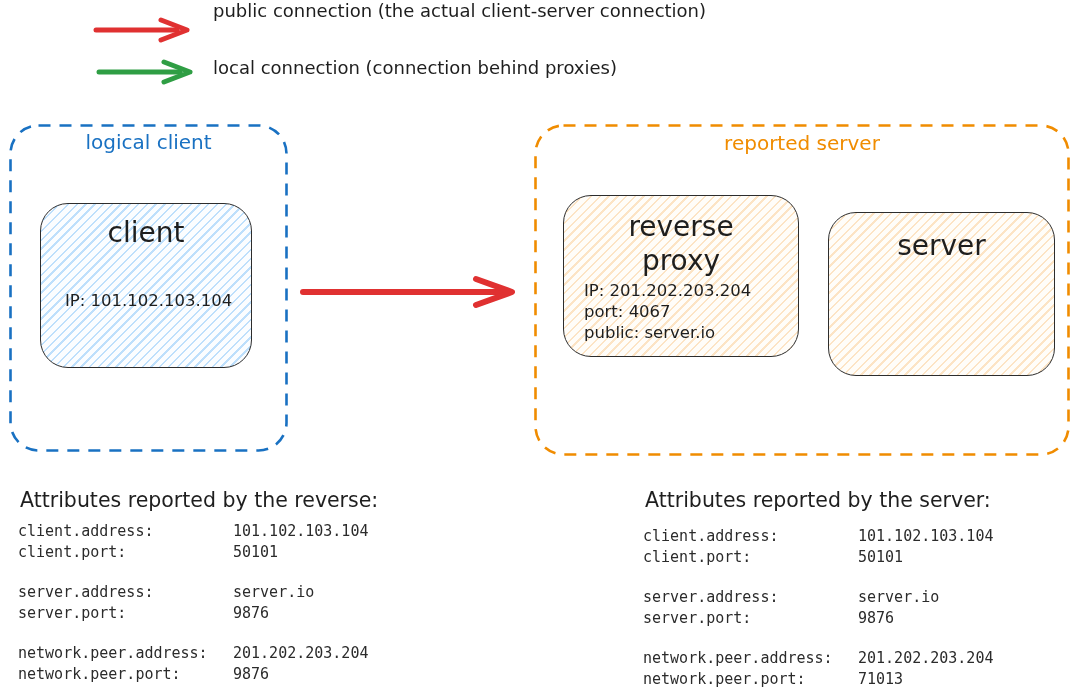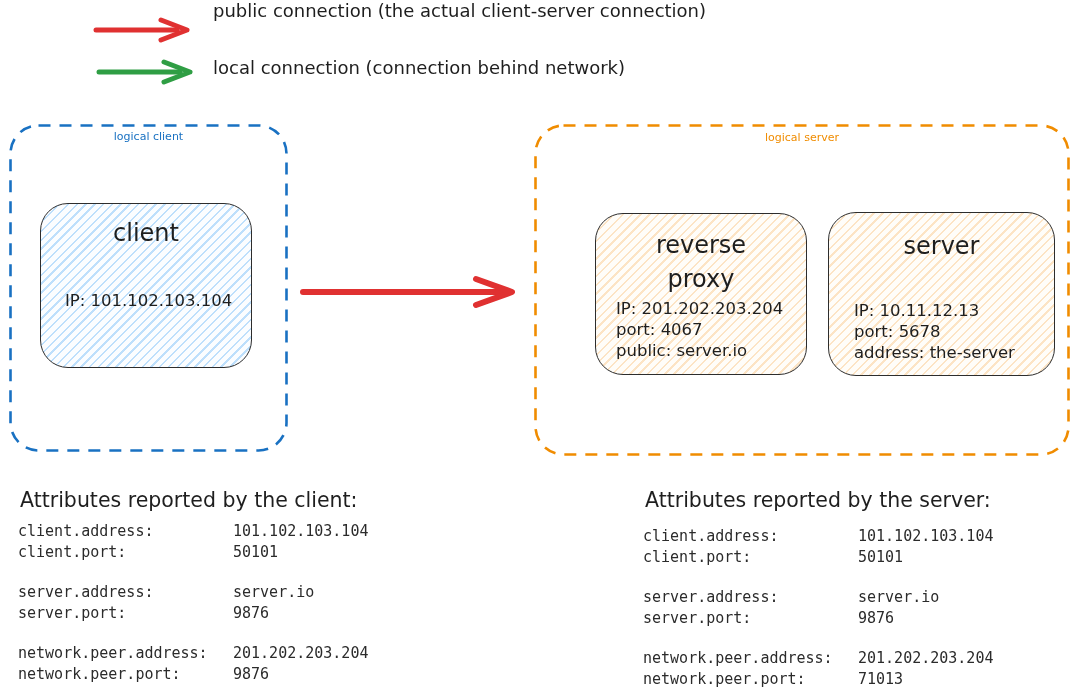--- a/index.html
+++ b/index.html
@@ -7,36 +7,36 @@
     position:relative;width:1080px;height:691px;background:#ffffff;overflow:hidden;
     font-family:"DejaVu Sans",sans-serif;color:#1e1e1e;
   }
   .abs{position:absolute;}
   svg{display:block;}
 
   
   .legend-label{position:absolute;left:213px;font-size:18px;color:#1e1e1e;white-space:nowrap;}
 
   
-  .group-label{position:absolute;text-align:center;font-size:11px;white-space:nowrap;}
+  .group-label{position:absolute;text-align:center;font-size:20px;white-space:nowrap;}
   .group-label.blue{color:#1971c2;}
   .group-label.orange{color:#f08c00;}
 
   
   .node{
     position:absolute;border:1.7px solid #2d2d2d;border-radius:28px;box-sizing:border-box;
   }
   .node-blue{
     background:repeating-linear-gradient(135deg, rgba(140,199,249,0.55) 0px, rgba(140,199,249,0.55) 1.7px, rgba(255,255,255,0) 1.7px, rgba(255,255,255,0) 6.2px), #fbfdff;
   }
   .node-orange{
     background:repeating-linear-gradient(135deg, rgba(250,203,145,0.5) 0px, rgba(250,203,145,0.5) 1.7px, rgba(255,255,255,0) 1.7px, rgba(255,255,255,0) 6.2px), #fffdf9;
   }
   .node-title{
-    text-align:center;font-size:24px;line-height:34px;color:#1e1e1e;margin:0 auto;
+    text-align:center;font-size:28px;line-height:34px;color:#1e1e1e;margin:0 auto;
   }
   .client-node .node-title{margin-top:12px;}
   .proxy-node .node-title{margin-top:14px;width:150px;}
   .server-node .node-title{margin-top:16px;}
   .node-lines{
     position:absolute;font-size:16.5px;line-height:21.5px;color:#1e1e1e;white-space:nowrap;text-align:left;
   }
   .client-node .node-lines{top:86px;left:24px;}
   .proxy-node .node-lines{top:84px;left:20px;line-height:21px;}
   .server-node .node-lines{top:87px;left:25px;line-height:21px;}
@@ -56,21 +56,21 @@
   <svg class="abs" style="left:93px;top:14px;" width="102" height="32" viewBox="0 0 102 32">
     <path d="M3,16 L84,16" fill="none" stroke-width="5" stroke-linecap="round" stroke="#e03131"></path>
     <path d="M68,6 L94,16 L68,26" fill="none" stroke-width="5" stroke-linecap="round" stroke-linejoin="round" stroke="#e03131"></path>
   </svg>
   <div class="legend-label" style="top:0;">public connection (the actual client-server connection)</div>
 
   <svg class="abs" style="left:96px;top:56px;" width="102" height="32" viewBox="0 0 102 32">
     <path d="M3,16 L84,16" fill="none" stroke-width="5" stroke-linecap="round" stroke="#2f9e44"></path>
     <path d="M68,6 L94,16 L68,26" fill="none" stroke-width="5" stroke-linecap="round" stroke-linejoin="round" stroke="#2f9e44"></path>
   </svg>
-  <div class="legend-label" style="top:57px;">local connection (connection behind network)</div>
+  <div class="legend-label" style="top:57px;">local connection (connection behind proxies)</div>
 
   <svg class="abs" style="left:8px;top:123px;" width="281" height="330" viewBox="0 0 281 330">
     <rect x="2.5" y="2.5" width="276" height="325" rx="28" fill="none" stroke-width="2.6" stroke-dasharray="12 9" stroke="#1971c2"></rect>
   </svg>
   <div class="group-label blue" style="left:8px;width:281px;top:130px;">logical client</div>
 
   <div class="node node-blue client-node" style="left:40px;top:203px;width:212px;height:165px;">
     <div class="node-title">client</div>
     <div class="node-lines">
       <div>IP: 101.102.103.104</div>
@@ -78,41 +78,36 @@
   </div>
 
   <svg class="abs" style="left:298px;top:270px;" width="224" height="44" viewBox="0 0 224 44">
     <path d="M5,22 L205,22" fill="none" stroke-width="6" stroke-linecap="round" stroke="#e03131"></path>
     <path d="M178,9 L214,22 L178,35" fill="none" stroke-width="6" stroke-linecap="round" stroke-linejoin="round" stroke="#e03131"></path>
   </svg>
 
   <svg class="abs" style="left:533px;top:123px;" width="538" height="334" viewBox="0 0 538 334">
     <rect x="2.5" y="2.5" width="533" height="329" rx="28" fill="none" stroke-width="2.6" stroke-dasharray="12 9" stroke="#f08c00"></rect>
   </svg>
-  <div class="group-label orange" style="left:533px;width:538px;top:131px;">logical server</div>
+  <div class="group-label orange" style="left:533px;width:538px;top:131px;">reported server</div>
 
-  <div class="node node-orange proxy-node" style="left:563px;top:213px;width:212px;height:162px;margin-left:32px;">
+  <div class="node node-orange proxy-node" style="left:563px;top:195px;width:236px;height:162px;">
     <div class="node-title">reverse proxy</div>
     <div class="node-lines">
       <div>IP: 201.202.203.204</div>
       <div>port: 4067</div>
       <div>public: server.io</div>
     </div>
   </div>
 
   <div class="node node-orange server-node" style="left:828px;top:212px;width:227px;height:164px;">
     <div class="node-title">server</div>
-    <div class="node-lines">
-      <div>IP: 10.11.12.13</div>
-      <div>port: 5678</div>
-      <div>address: the-server</div>
-    </div>
   </div>
 
-  <div class="attrs-title" style="left:20px;top:488px;">Attributes reported by the client:</div>
+  <div class="attrs-title" style="left:20px;top:488px;">Attributes reported by the reverse:</div>
   <div class="attrs" style="left:18px;top:521px;">
     <div class="attr-group">
       <div class="attr-row">
         <span class="attr-key">client.address:</span>
         <span class="attr-value">101.102.103.104</span>
       </div>
       <div class="attr-row">
         <span class="attr-key">client.port:</span>
         <span class="attr-value">50101</span>
       </div>

